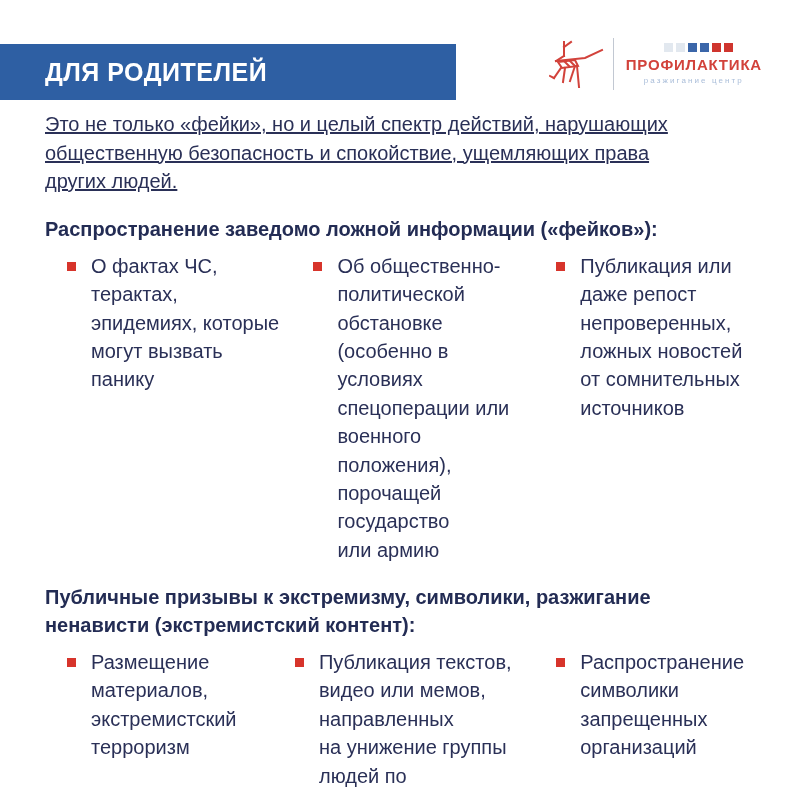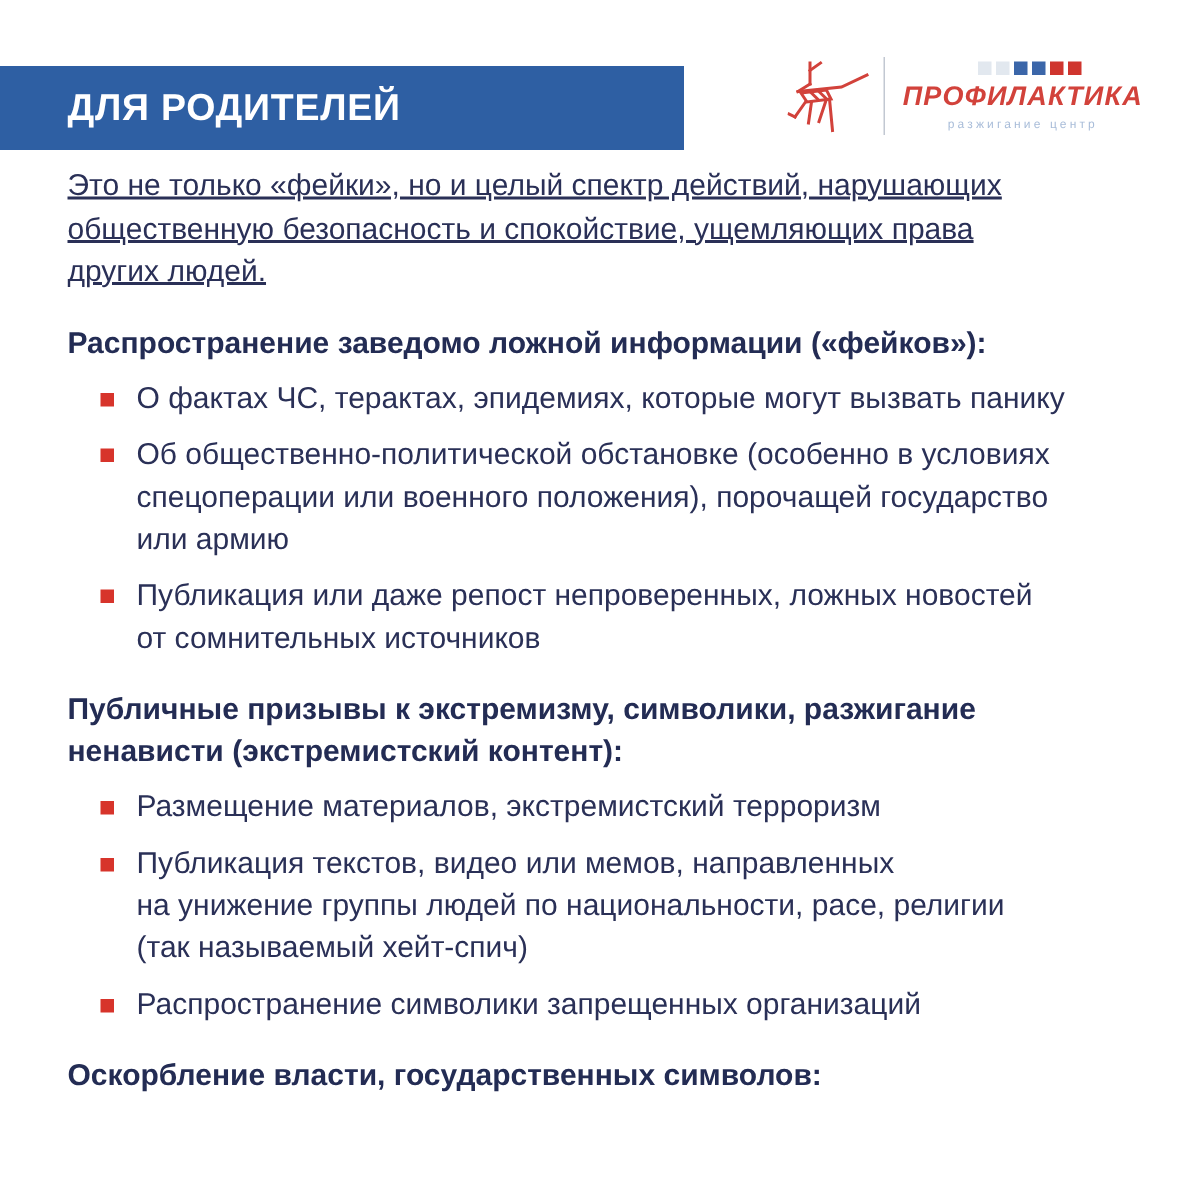--- a/index.html
+++ b/index.html
@@ -29,38 +29,38 @@
     display:flex;align-items:center;padding-left:45px;
     font-weight:bold;font-size:25px;letter-spacing:0.5px;
   }
   .logo{position:absolute;top:36px;right:38px;display:flex;align-items:center;}
   .logo-icon{width:56px;height:56px;flex:0 0 auto;}
   .logo-icon svg{width:56px;height:56px;display:block;}
   .logo-divider{width:1px;height:52px;background:var(--divider-gray);margin:0 12px 0 8px;}
   .logo-text{display:flex;flex-direction:column;align-items:center;}
   .logo-squares{display:flex;gap:3px;margin-bottom:4px;margin-left:10px;}
   .sq{width:9px;height:9px;display:inline-block;}
-  .logo-title{color:var(--logo-red);font-weight:bold;font-size:18px;letter-spacing:0.8px;white-space:nowrap;font-style:italic;}
+  .logo-title{color:var(--logo-red);font-weight:bold;font-size:15px;letter-spacing:0.8px;white-space:nowrap;}
   .logo-subtitle{color:var(--logo-light-blue);font-size:8px;letter-spacing:2.1px;margin-top:3px;white-space:nowrap;}
 
   
   .content{padding:0 36px 0 45px;}
   .doc-title{
     color:var(--title-blue);font-weight:bold;font-size:23.5px;line-height:1.22;
     margin:27px 0 0 0;white-space:pre-line;
   }
   .intro{
     color:var(--body-navy);font-size:20px;line-height:1.43;
     margin:14px 0 0 0;white-space:pre-line;text-decoration:underline;
   }
   .section-heading{
     color:var(--heading-navy);font-weight:bold;font-size:20px;line-height:1.4;
     margin:19px 0 0 0;white-space:pre-line;
   }
-  .bullets{margin-top:9px;display:flex;flex-direction:column;gap:9px;}
+  .bullets{margin-top:9px;display:flex;flex-direction:row;gap:9px;}
   .bullet{display:flex;align-items:flex-start;}
   .bullet-marker{
     flex:0 0 9px;width:9px;height:9px;background:var(--bullet-red);
     margin:10px 15px 0 22px;
   }
   .bullet-text{
     color:var(--body-navy);font-size:20px;line-height:1.42;white-space:pre-line;
   }
 </style>
 </head>

